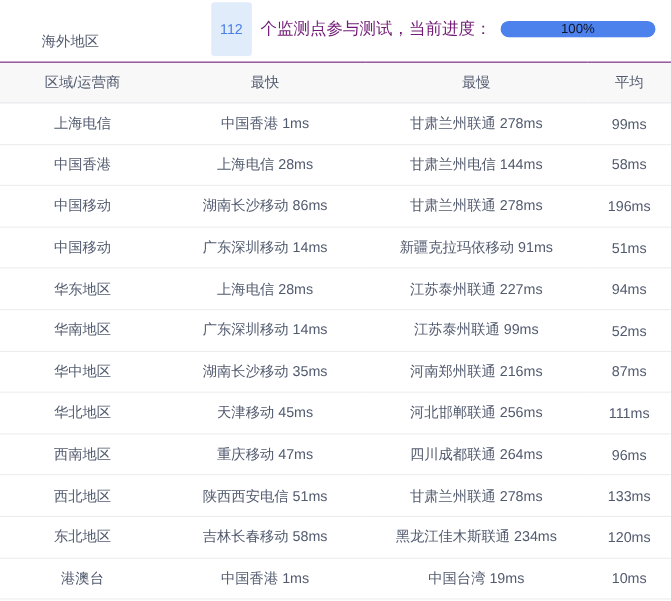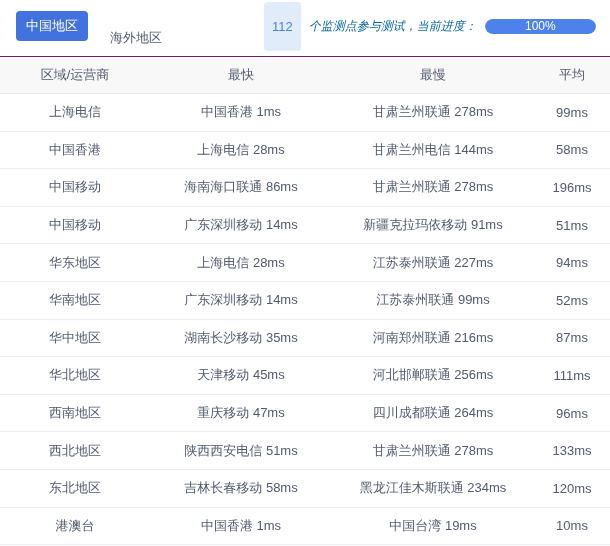--- a/index.html
+++ b/index.html
@@ -36,45 +36,44 @@
   }
   .count-badge {
     margin-left: 92px;
     background: #e1ecfb;
     color: #4a7fe8;
     font-size: 13px;
     padding: 17px 8px;
     border-radius: 3px;
   }
   .monitor-label {
-    font-size: 12px;
-    color: #0369a1;
+    font-size: 15px;
+    color: #701a75;
     margin-left: 8px;
     white-space: nowrap;
-    font-style: italic;
   }
   .progress-track {
     flex: 1;
     margin-left: 8px;
     height: 15px;
     border-radius: 8px;
     background: #eef2f8;
     overflow: hidden;
   }
   .progress-fill {
     height: 100%;
     width: 100%;
     background: #4d82ec;
     border-radius: 8px;
     display: flex;
     align-items: center;
     justify-content: center;
   }
   .progress-text {
-    color: #ffffff;
+    color: #0f172a;
     font-size: 12px;
     line-height: 15px;
   }
   
   table {
     width: 610px;
     border-collapse: collapse;
     table-layout: fixed;
   }
   thead th {
@@ -94,21 +93,20 @@
     text-align: center;
     border-bottom: 1px solid #ededef;
     white-space: nowrap;
     overflow: hidden;
   }
 </style>
 </head>
 <body>
 
 <div class="toolbar">
-  <div class="tab active">中国地区</div>
   <div class="tab inactive">海外地区</div>
   <span class="count-badge">112</span>
   <span class="monitor-label">个监测点参与测试，当前进度：</span>
   <div class="progress-track">
     <div class="progress-fill" style="width: 100%;">
       <span class="progress-text">100%</span>
     </div>
   </div>
 </div>
 
@@ -135,21 +133,21 @@
         <td>99ms</td>
       </tr>
       <tr>
         <td>中国香港</td>
         <td>上海电信 28ms</td>
         <td>甘肃兰州电信 144ms</td>
         <td>58ms</td>
       </tr>
       <tr>
         <td>中国移动</td>
-        <td>海南海口联通 86ms</td>
+        <td>湖南长沙移动 86ms</td>
         <td>甘肃兰州联通 278ms</td>
         <td>196ms</td>
       </tr>
       <tr>
         <td>中国移动</td>
         <td>广东深圳移动 14ms</td>
         <td>新疆克拉玛依移动 91ms</td>
         <td>51ms</td>
       </tr>
       <tr>

